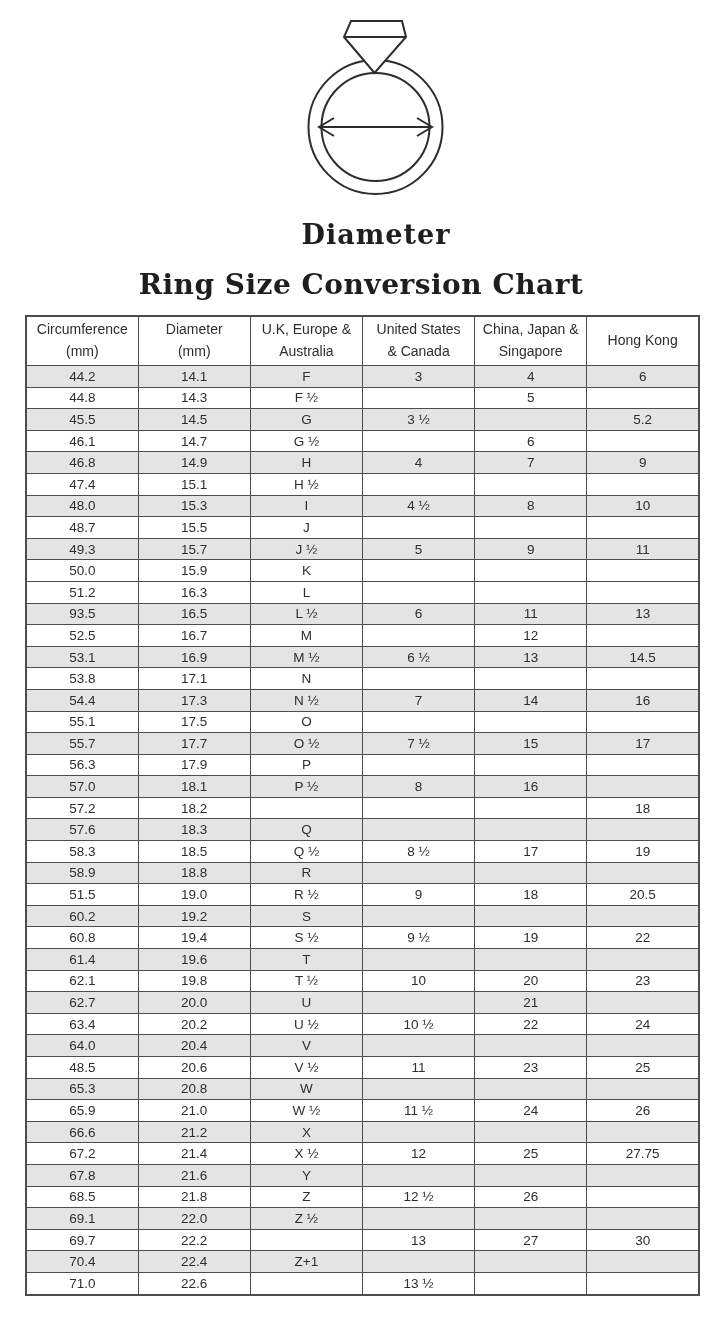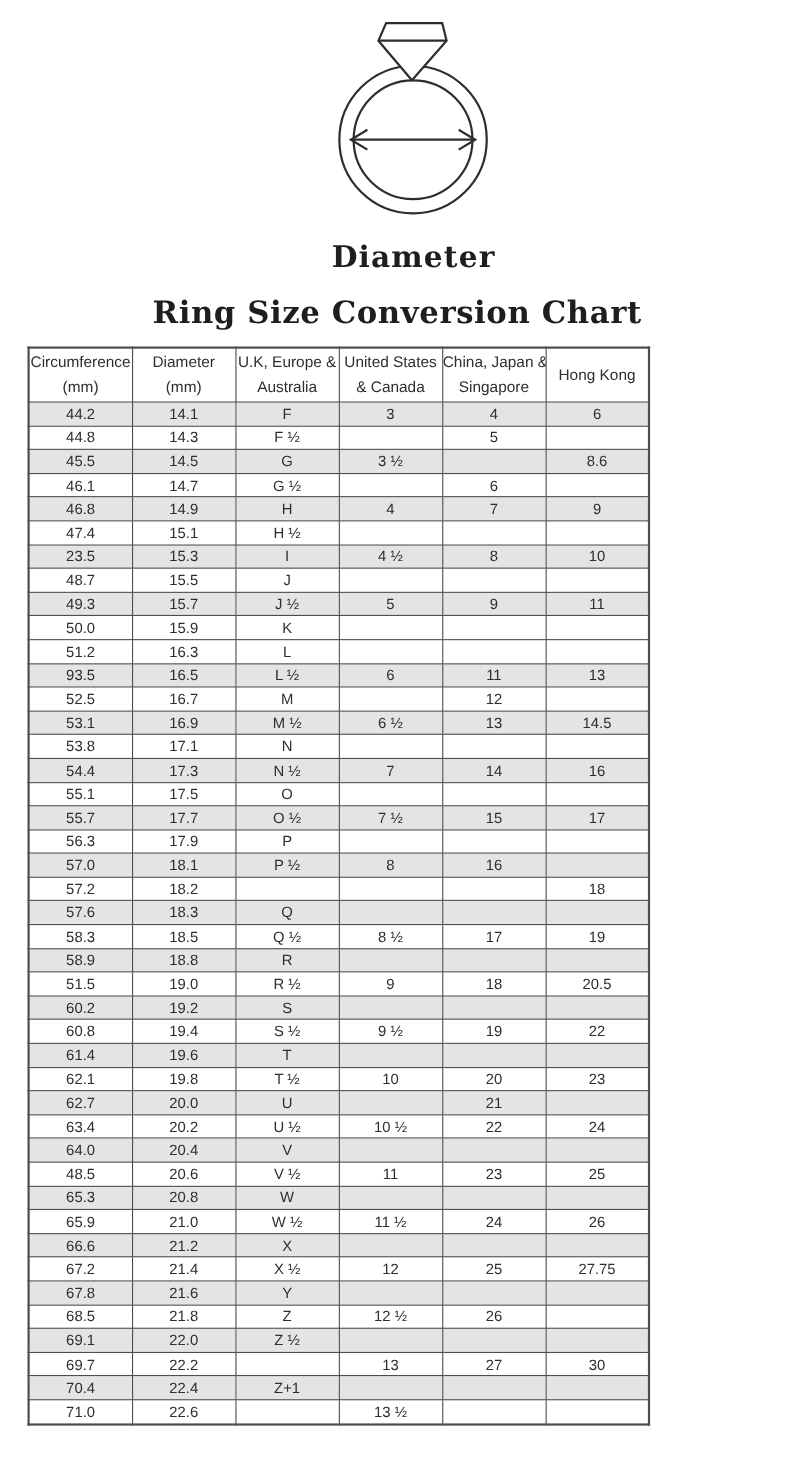--- a/index.html
+++ b/index.html
@@ -18,21 +18,21 @@
     position:absolute;top:219px;left:0;width:752px;text-align:center;
     font-family:"DejaVu Serif","Liberation Serif",serif;font-weight:bold;
     font-size:27px;color:#1e1e1e;letter-spacing:1px;
   }
   .chart-title{
     position:absolute;top:268px;left:0;width:722px;margin:0;text-align:center;
     font-family:"DejaVu Serif","Liberation Serif",serif;font-weight:bold;
     font-size:28px;color:#1e1e1e;letter-spacing:0.5px;
   }
   table.ring-table{
-    position:absolute;top:315px;left:25px;width:566px;
+    position:absolute;top:315px;left:25px;width:675px;
     border-collapse:collapse;table-layout:fixed;
     border:2px solid var(--border);
   }
   table.ring-table th, table.ring-table td{
     border:1px solid var(--border);
     text-align:center;vertical-align:middle;
     overflow:hidden;white-space:nowrap;
   }
   table.ring-table th{
     height:46px;font-weight:normal;font-size:14px;line-height:1.55;
@@ -111,21 +111,21 @@
         <td></td>
         <td>5</td>
         <td></td>
       </tr>
       <tr class="alt">
         <td>45.5</td>
         <td>14.5</td>
         <td>G</td>
         <td>3 ½</td>
         <td></td>
-        <td>8.6</td>
+        <td>5.2</td>
       </tr>
       <tr>
         <td>46.1</td>
         <td>14.7</td>
         <td>G ½</td>
         <td></td>
         <td>6</td>
         <td></td>
       </tr>
       <tr class="alt">
@@ -138,21 +138,21 @@
       </tr>
       <tr>
         <td>47.4</td>
         <td>15.1</td>
         <td>H ½</td>
         <td></td>
         <td></td>
         <td></td>
       </tr>
       <tr class="alt">
-        <td>23.5</td>
+        <td>48.0</td>
         <td>15.3</td>
         <td>I</td>
         <td>4 ½</td>
         <td>8</td>
         <td>10</td>
       </tr>
       <tr>
         <td>48.7</td>
         <td>15.5</td>
         <td>J</td>

